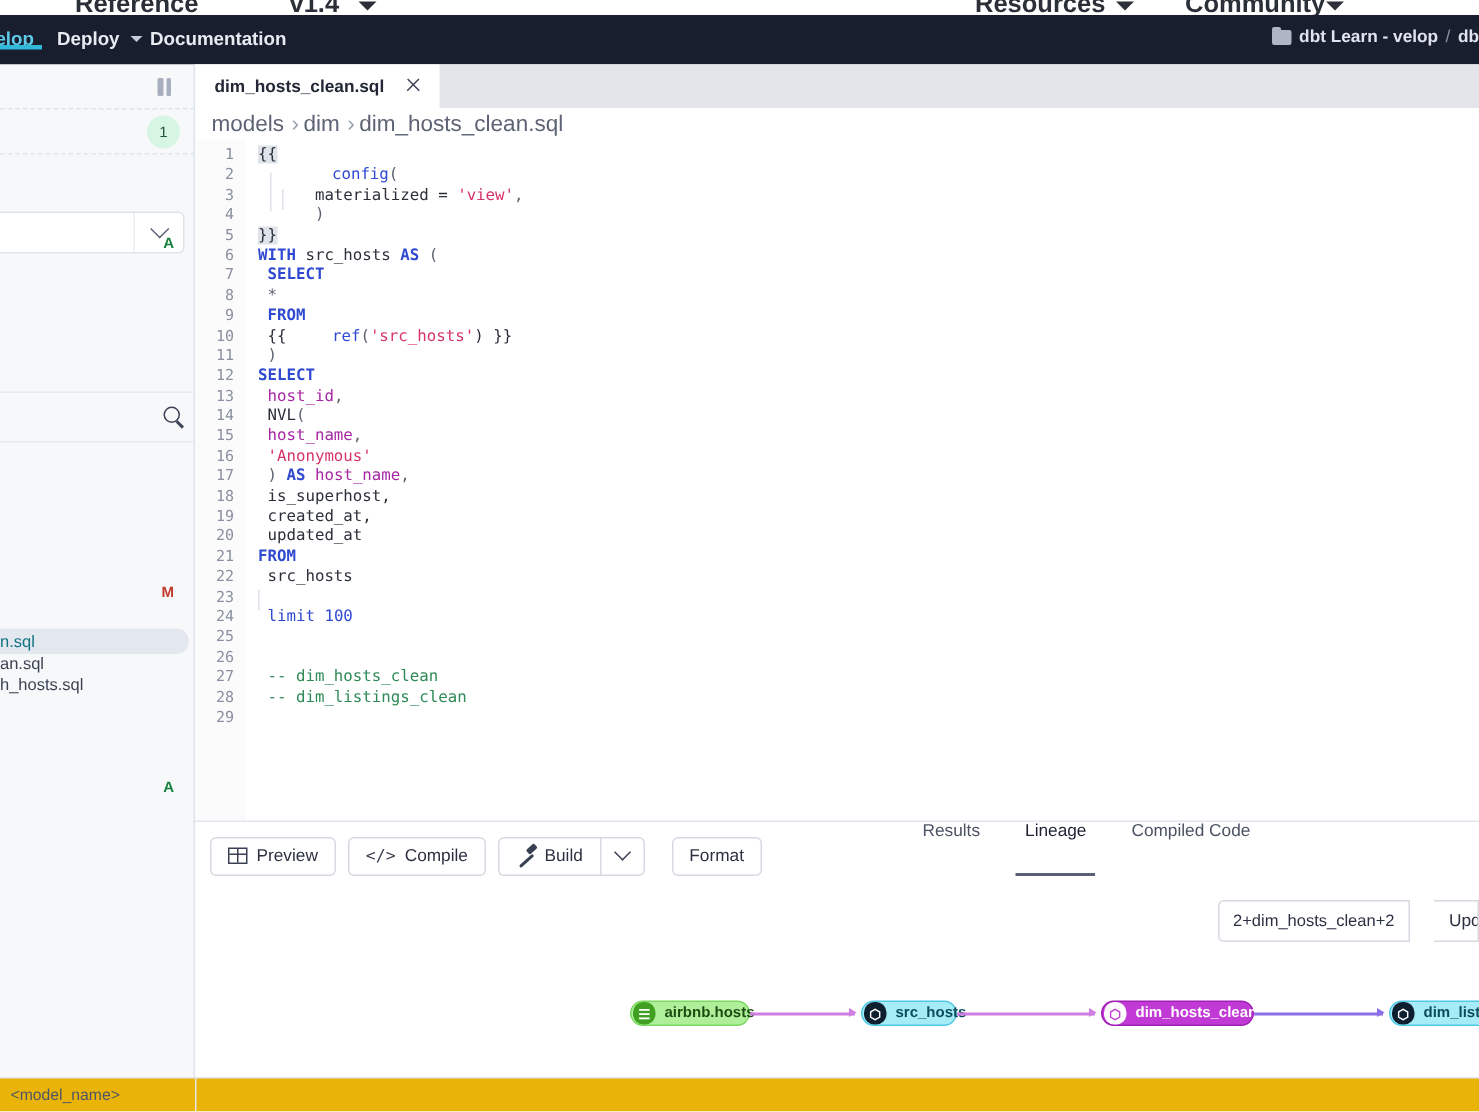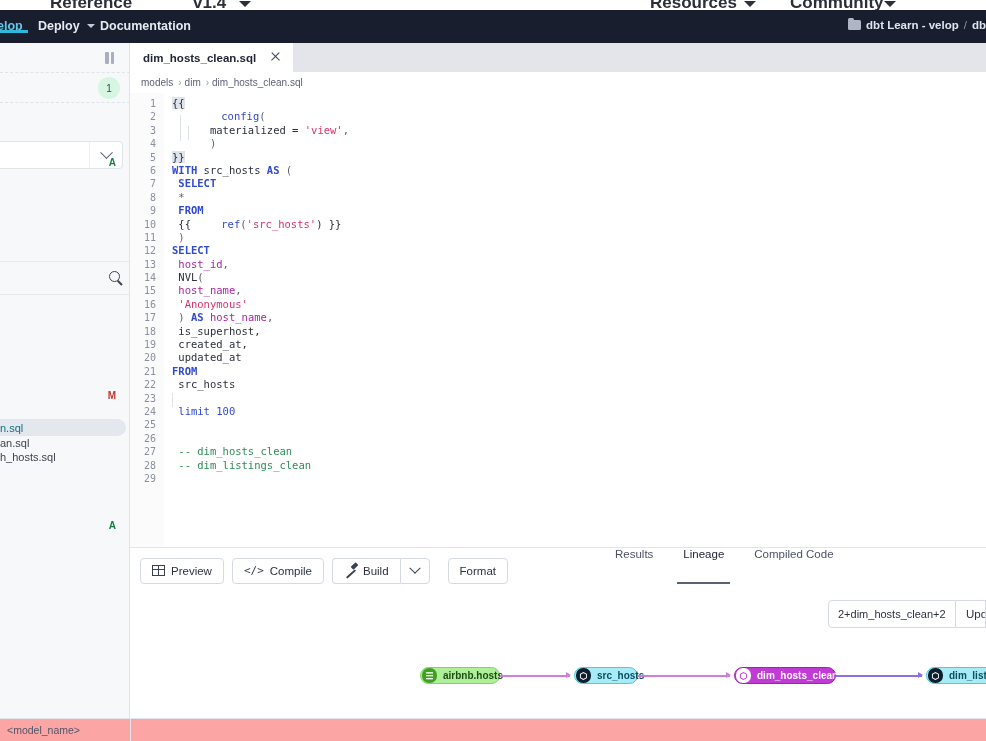--- a/index.html
+++ b/index.html
@@ -159,21 +159,21 @@
     content: ""; position: absolute; left: 0; top: 5px;
     width: 11px; height: 1.4px; background: #3c4354;
   }
   .tab .tab-close::before { transform: rotate(45deg); }
   .tab .tab-close::after { transform: rotate(-45deg); }
 
   .breadcrumb {
     position: absolute; left: 0; top: 29px; width: 856px; height: 21px;
     background: #ffffff;
     display: flex; align-items: center; padding-left: 11px;
-    font-size: 10px; color: #5d6375;
+    font-size: 15px; color: #5d6375;
   }
   .breadcrumb .bsep { margin: 0 3px 0 5px; color: #9aa1b1; }
 
   
   .codearea {
     position: absolute; left: 0; top: 50px; width: 856px; height: 497px;
     background: #ffffff; overflow: hidden;
   }
   .gutter {
     position: absolute; left: 0; top: 0; width: 34px; height: 497px;
@@ -248,21 +248,21 @@
     padding: 0 15px; font-size: 11.5px; color: #4b5263; cursor: pointer;
   }
   .rp-tab.active { color: #1d2233; }
   .rp-tab.active::after {
     content:""; position: absolute; left: 9px; right: 9px; bottom: 9px;
     height: 1.6px; background: #5b6174;
   }
 
   .lineage-ctl {
     position: absolute; right: 0; top: 52px;
-    display: flex; align-items: center;
+    display: flex; align-items: center; gap: 16px;
   }
   .lineage-input {
     width: 128px; height: 28px; border: 1px solid #d5d9e2; border-radius: 4px 0 0 4px;
     background: #fff; font-size: 11px; color: #2c3142;
     padding: 0 9px; font-family: "Liberation Sans", sans-serif;
     display: flex; align-items: center;
   }
   .lineage-update {
     height: 28px; border: 1px solid #d5d9e2; border-left: none;
     background: #fff; font-size: 11.5px; color: #2c3142;
@@ -290,21 +290,21 @@
   .edge::after {
     content: ""; position: absolute; right: -1px; top: -2.6px;
     width: 0; height: 0;
     border-top: 3.4px solid transparent; border-bottom: 3.4px solid transparent;
     border-left: 5px solid currentColor;
   }
 
   
   .statusbar {
     position: absolute; left: 0; top: 718px; width: 986px; height: 23px;
-    background: #fca5a5; border-top: 1px solid #e2e5eb;
+    background: #eab308; border-top: 1px solid #e2e5eb;
     display: flex; align-items: center;
   }
   .statusbar .sb-text {
     position: absolute; left: 7px; font-size: 10.5px; color: #4f5668;
   }
   .statusbar .sb-div {
     position: absolute; left: 130px; top: 0; width: 1px; height: 23px; background: #e2e5eb;
   }
 </style>
 </head>

